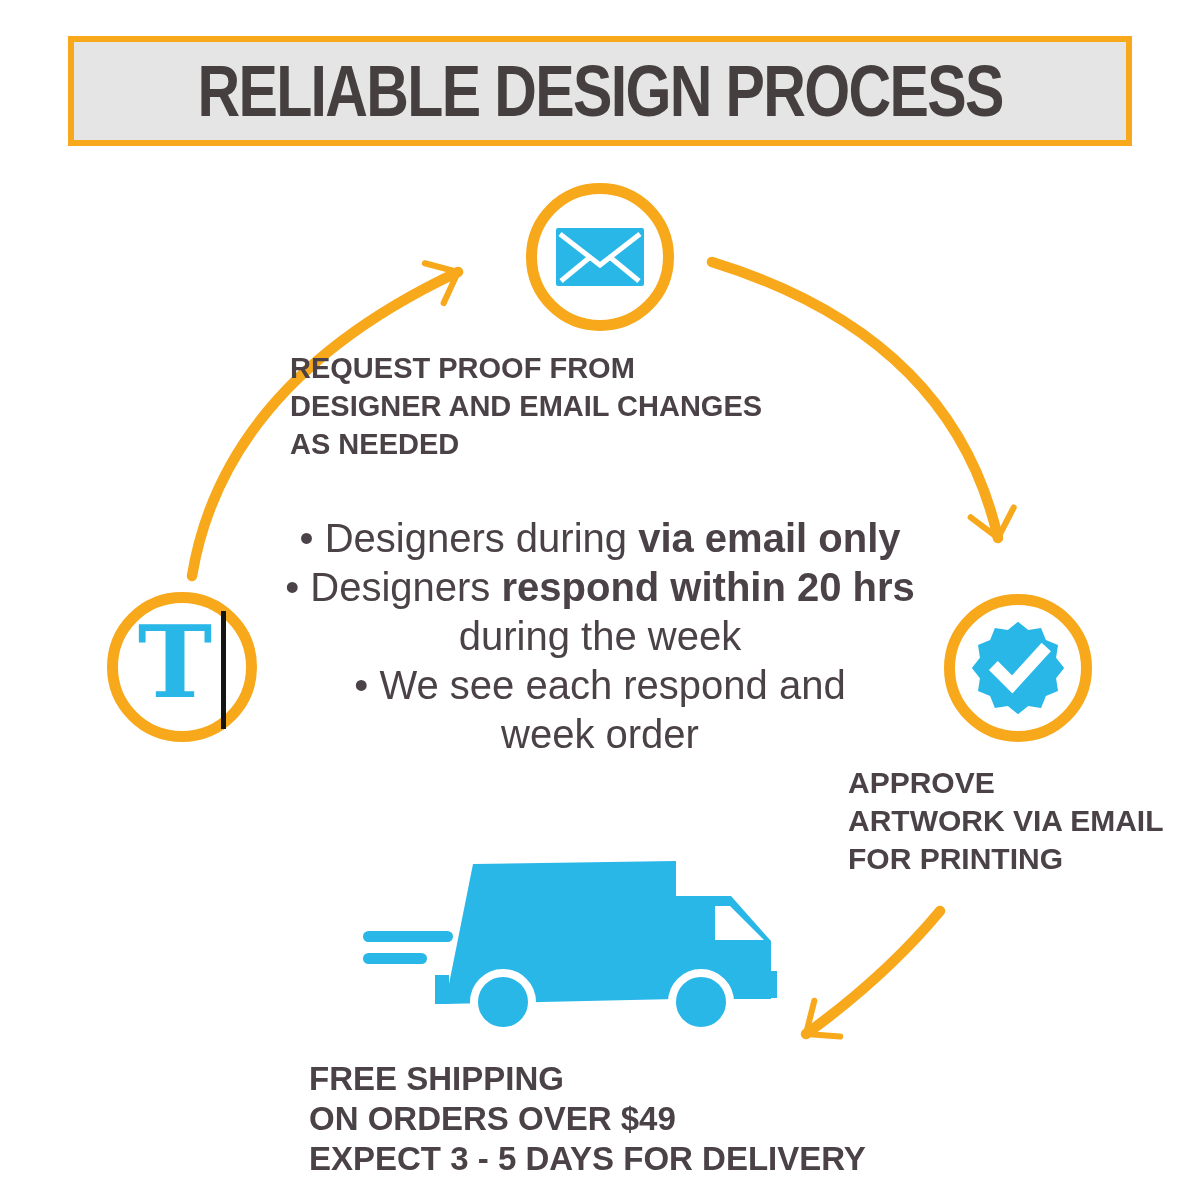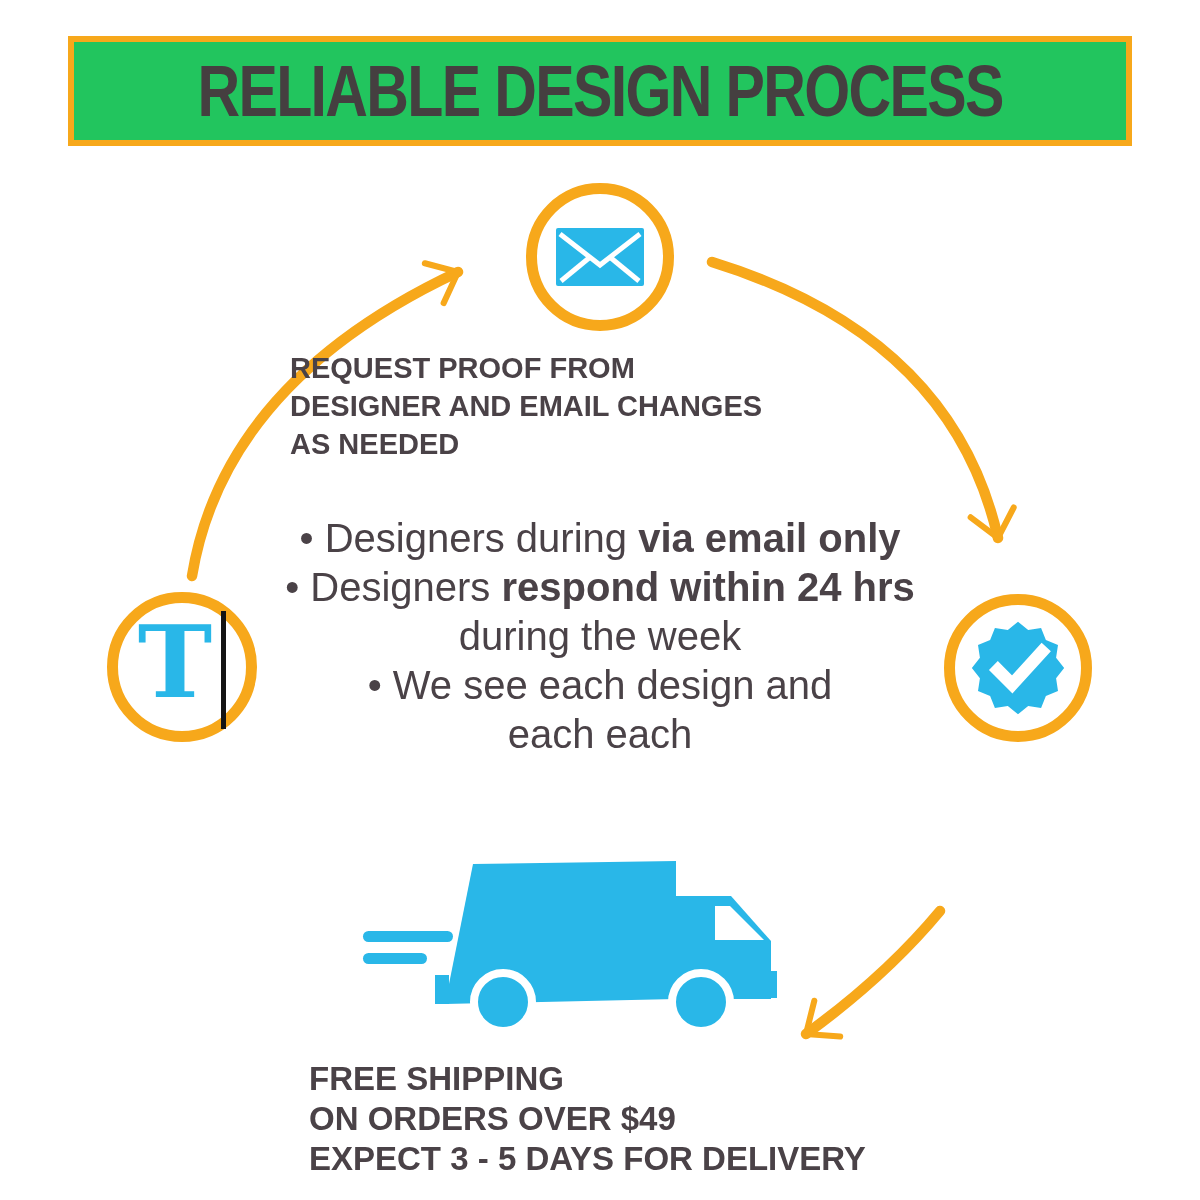--- a/index.html
+++ b/index.html
@@ -8,21 +8,21 @@
     --dark:#4A4247;
   }
   *{box-sizing:border-box;margin:0;padding:0;}
   body{background:#ffffff;font-family:"Liberation Sans",sans-serif;}
   .canvas{position:relative;width:1200px;height:1200px;background:#ffffff;overflow:hidden;}
 
   
   .title-box{
     position:absolute;left:68px;top:36px;width:1064px;height:110px;
     border:6px solid var(--yellow);
-    display:flex;align-items:center;justify-content:center;background:#22c55e;
+    display:flex;align-items:center;justify-content:center;background:#e5e5e5;
   }
   .title-text{
     font-size:72px;font-weight:bold;color:#453F40;letter-spacing:-2px;
     transform:scaleX(0.82);transform-origin:center;white-space:nowrap;
   }
 
   
   .overlay{position:absolute;left:0;top:0;}
 
   
@@ -107,27 +107,30 @@
   <div class="icon-circle circle-badge">
     <svg width="100" height="100" viewBox="-52 -52 104 104">
       <polygon fill="#29B7E8" points="
         48,0 39.6,10.6 41.6,24 29,29 24,41.6 10.6,39.6 0,48 -10.6,39.6
         -24,41.6 -29,29 -41.6,24 -39.6,10.6 -48,0 -39.6,-10.6 -41.6,-24
         -29,-29 -24,-41.6 -10.6,-39.6 0,-48 10.6,-39.6 24,-41.6 29,-29
         41.6,-24 39.6,-10.6"></polygon>
       <path d="M -21 2 L -6 17 L 25 -17" fill="none" stroke="#ffffff" stroke-width="13" stroke-linecap="square"></path>
     </svg>
   </div>
+  <div class="step-label label-right">APPROVE
+ARTWORK VIA EMAIL
+FOR PRINTING</div>
 
   <div class="center-notes">
       <div><span>• Designers during </span><b>via email only</b></div>
-      <div><span>• Designers </span><b>respond within 24 hrs</b></div>
+      <div><span>• Designers </span><b>respond within 20 hrs</b></div>
       <div><span>during the week</span></div>
-      <div><span>• We see each design and</span></div>
-      <div><span>each each</span></div>
+      <div><span>• We see each respond and</span></div>
+      <div><span>week order</span></div>
     </div>
 
   <svg class="truck" width="440" height="190" viewBox="0 0 440 190">
     <g fill="#29B7E8">
       <rect x="8" y="78" width="90" height="11" rx="5.5"></rect>
       <rect x="8" y="100" width="64" height="11" rx="5.5"></rect>
       <polygon points="118,11 321,8 321,146 90,151"></polygon>
       <rect x="80" y="122" width="14" height="29"></rect>
       <polygon points="321,43 376,43 416,88 416,146 321,146"></polygon>
       <rect x="410" y="118" width="12" height="27"></rect>

